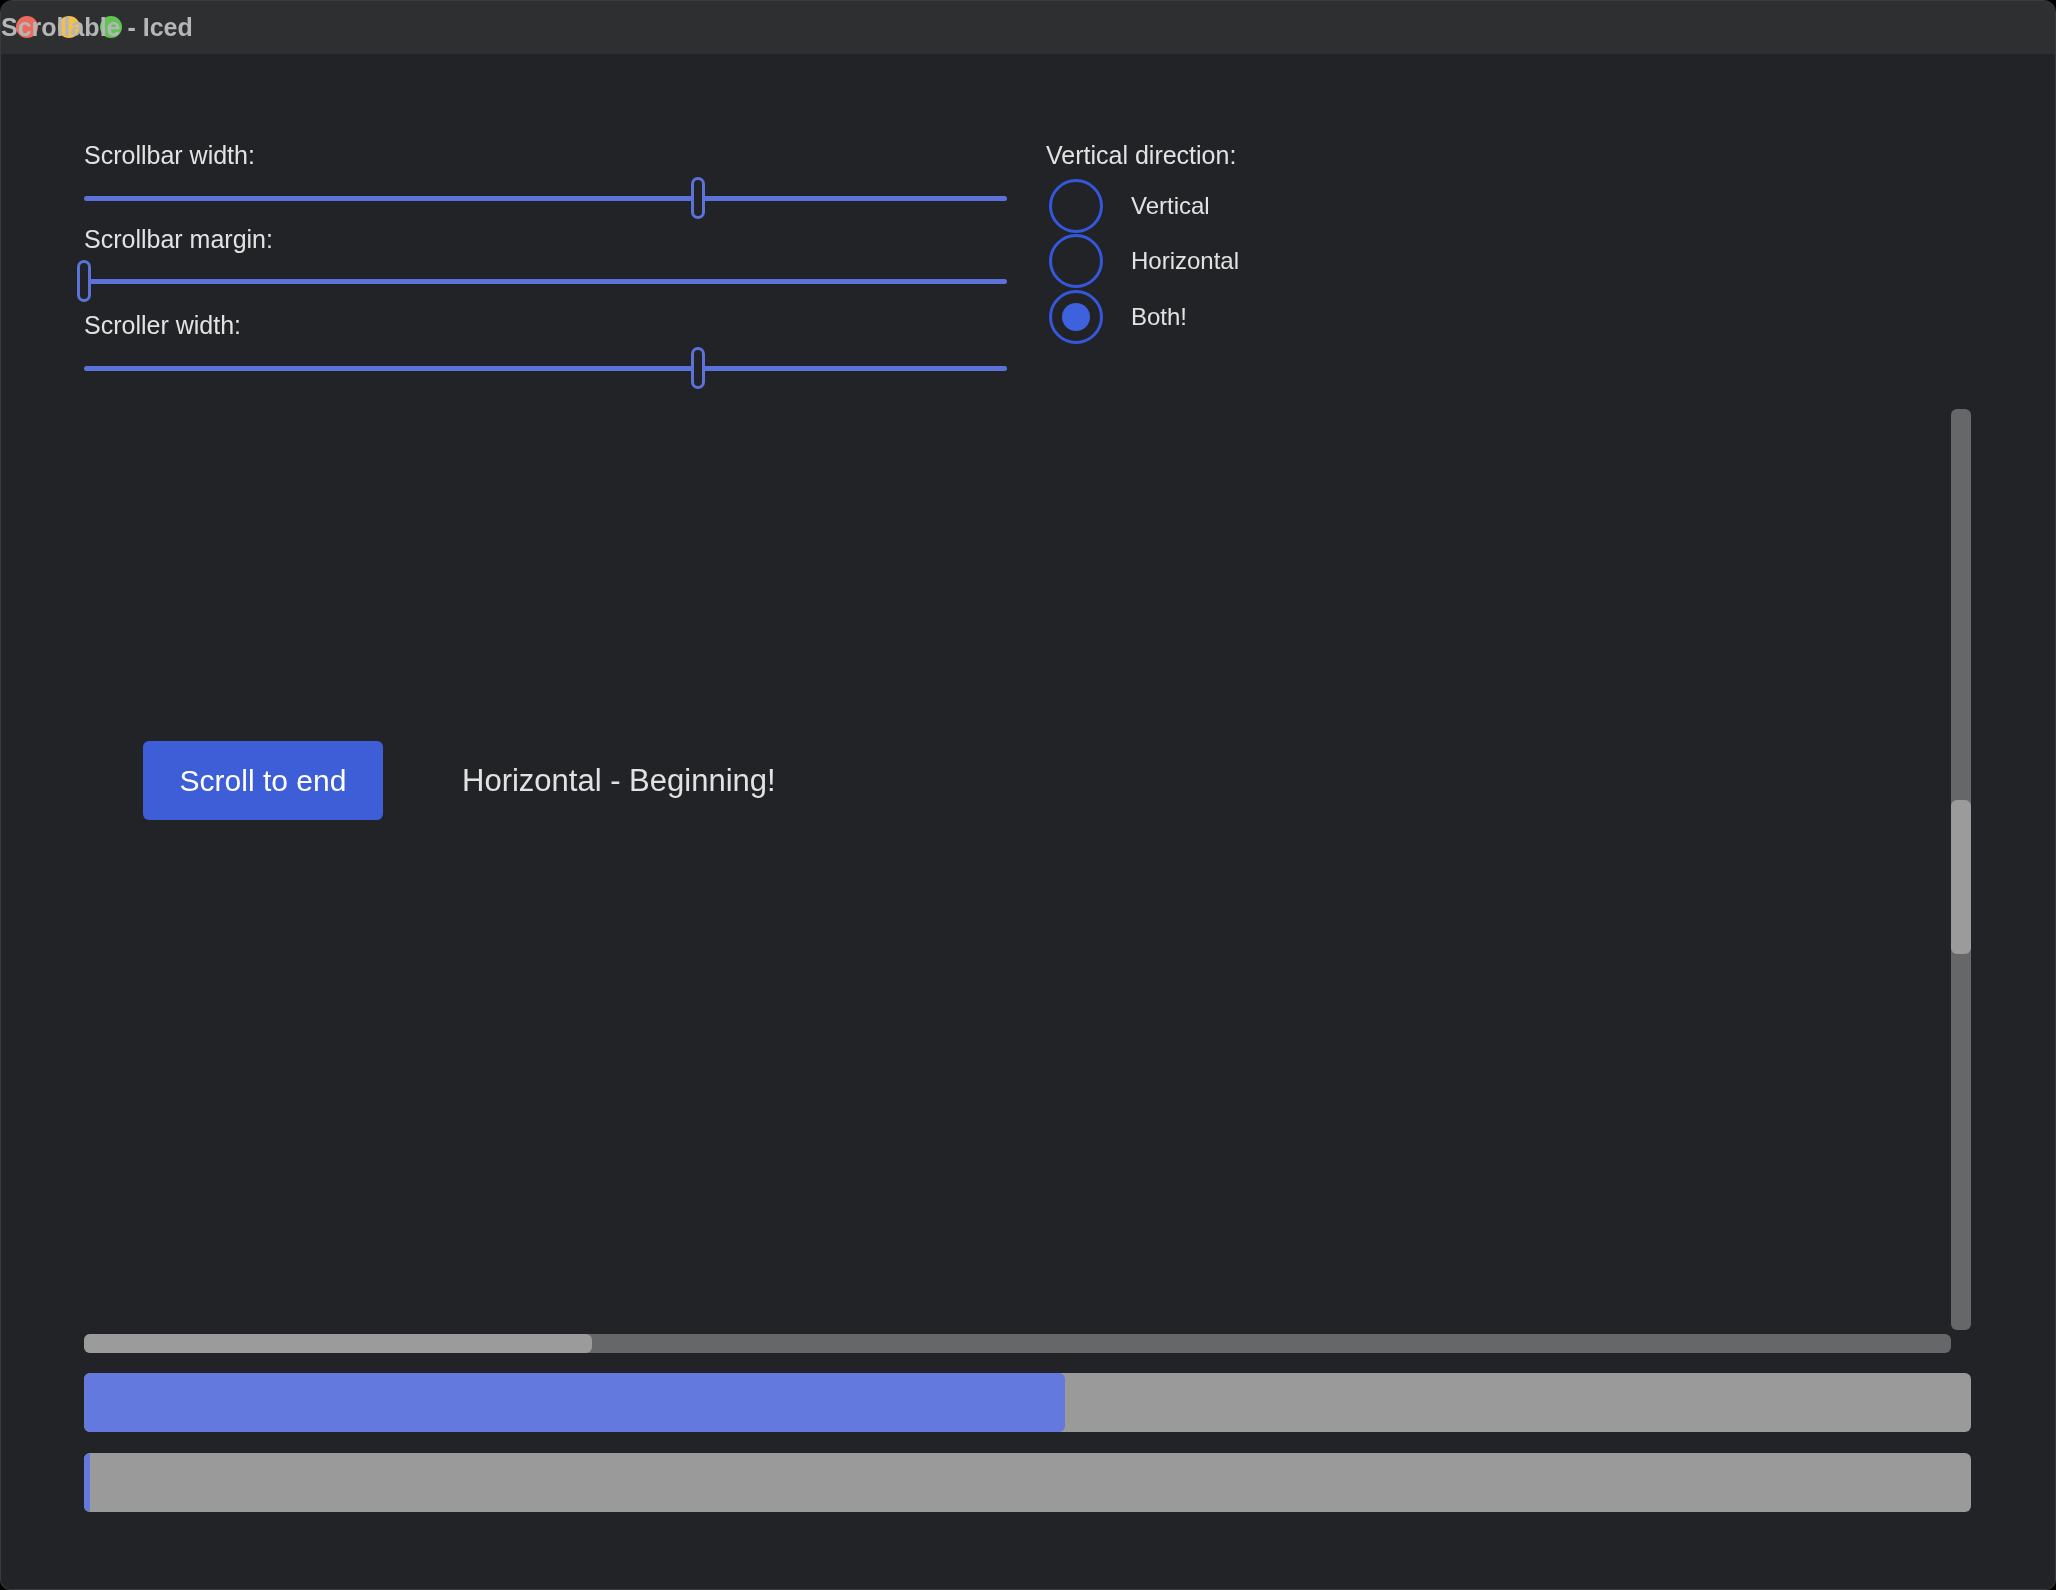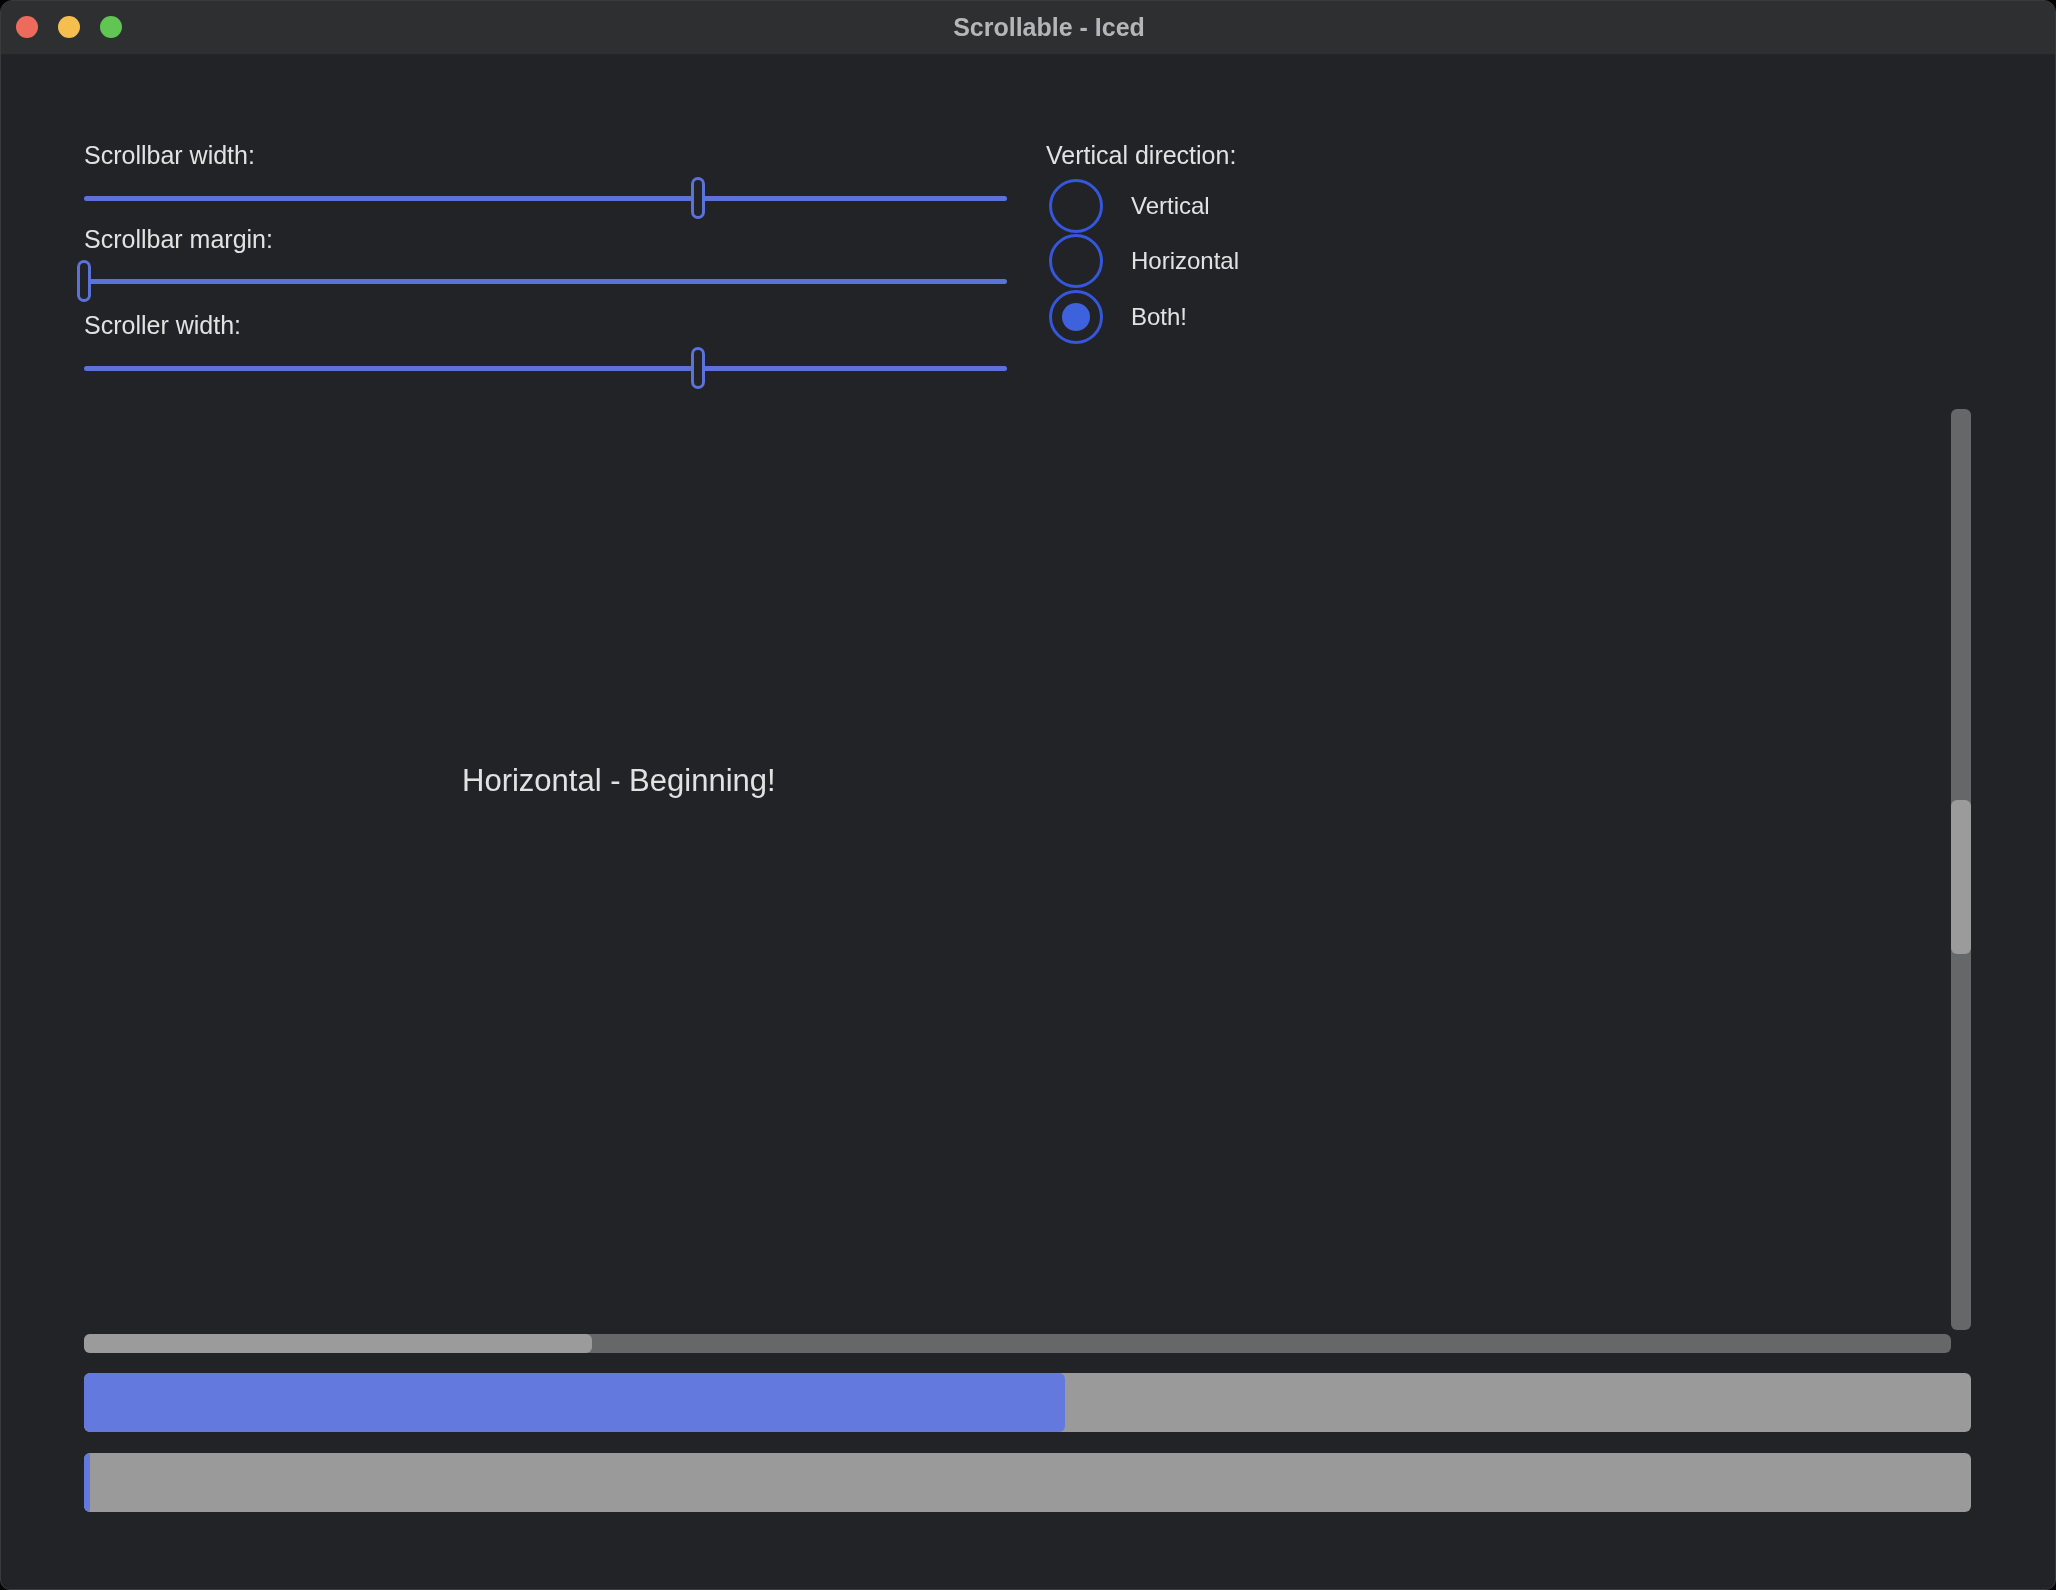--- a/index.html
+++ b/index.html
@@ -15,23 +15,23 @@
   }
 
   
   .titlebar{
     position:absolute;left:0;top:0;right:0;height:53px;
     background:var(--titlebar_bg,#2e2f31);
     border-bottom:1px solid #242527;
   }
   .titlebar .title{
     position:absolute;left:0;right:0;top:0;height:53px;
-    line-height:53px;text-align:center;
+    line-height:53px;text-align:left;
     color:var(--titlebar_text,#b4b6b8);
-    font-size:25px;font-weight:bold;padding-left:42px;
+    font-size:25px;font-weight:bold;
   }
   .traffic{position:absolute;top:15px;width:22px;height:22px;border-radius:50%;}
   .traffic.close{left:15px;}
   .traffic.min{left:57px;}
   .traffic.max{left:99px;}
 
   
   .ctl-label{
     position:absolute;left:83px;
     color:var(--text,#e2e2e2);font-size:25px;line-height:36px;white-space:nowrap;
@@ -164,20 +164,21 @@
     <span class="radio-label">Horizontal</span>
   </div>
 
   <div class="radio-row selected" id="radio-2">
     <span class="radio-circle">
       <span class="radio-dot"></span>
     </span>
     <span class="radio-label">Both!</span>
   </div>
 
+  <button class="scroll-btn">Scroll to end</button>
   <div class="status-text">Horizontal - Beginning!</div>
 
   <div class="v-scrollbar">
     <div class="thumb" style="top: 42.5%; height: 16.7%;"></div>
   </div>
   <div class="h-scrollbar">
     <div class="thumb" style="left: 0%; width: 27.2%;"></div>
   </div>
 
   <div class="progress" id="progress-1">

